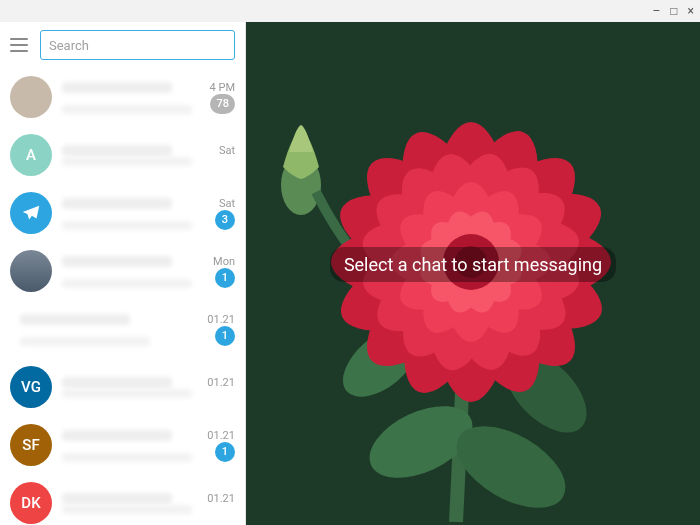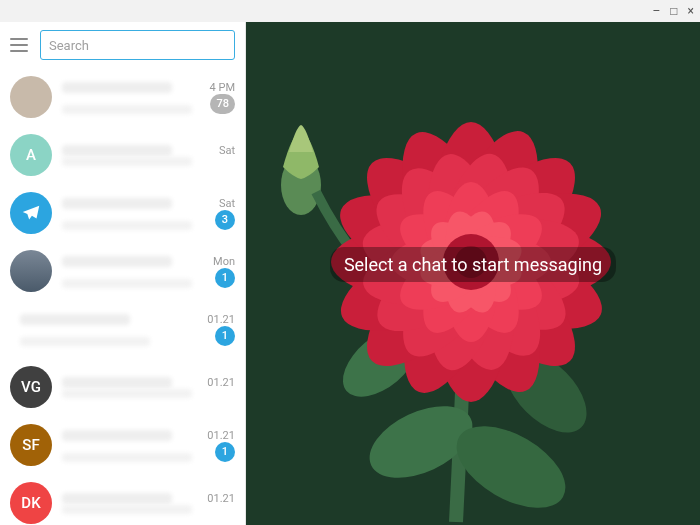--- a/index.html
+++ b/index.html
@@ -14,21 +14,21 @@
 .search{flex:1;height:30px;border:1.5px solid #39ade1;border-radius:3px;padding:0 8px;font-size:13px;outline:none;color:#333}
 .search::placeholder{color:#a0a0a0}
 .chatlist{flex:1;overflow:hidden}
 .chat{display:flex;align-items:center;height:58px;padding:6px 10px;cursor:pointer}
 .avatar{width:42px;height:42px;border-radius:50%;flex-shrink:0;display:flex;align-items:center;justify-content:center;font-size:15px;font-weight:500;color:#fff}
 .avatar.photo{background:#c8baaa}
 .avatar.photo2{background:linear-gradient(#7a8796,#4a5a6a)}
 .avatar.a{background:#8bd4c5}
 .avatar.tg{background:#2ca5e0}
 .avatar.hb{background:#e895c4}
-.avatar.vg{background:#404040}
+.avatar.vg{background:#0369a1}
 .avatar.sf{background:#a16207}
 .avatar.dk{background:#ef4444}
 .avatar svg{width:22px;height:22px;fill:#fff}
 .meta{flex:1;margin-left:10px;min-width:0}
 .row1{display:flex;justify-content:space-between;align-items:center}
 .name{color:#d0d0d0;background:#eee;border-radius:4px;height:11px;width:110px;filter:blur(2px)}
 .date{font-size:11px;color:#9a9a9a}
 .row2{display:flex;justify-content:space-between;align-items:flex-end;}
 .preview{color:#d8d8d8;background:#f2f2f2;border-radius:4px;height:9px;width:130px;filter:blur(2px)}
 .badge{min-width:20px;height:20px;border-radius:10px;font-size:11px;font-weight:500;color:#fff;display:flex;align-items:center;justify-content:center;padding:0 6px}

